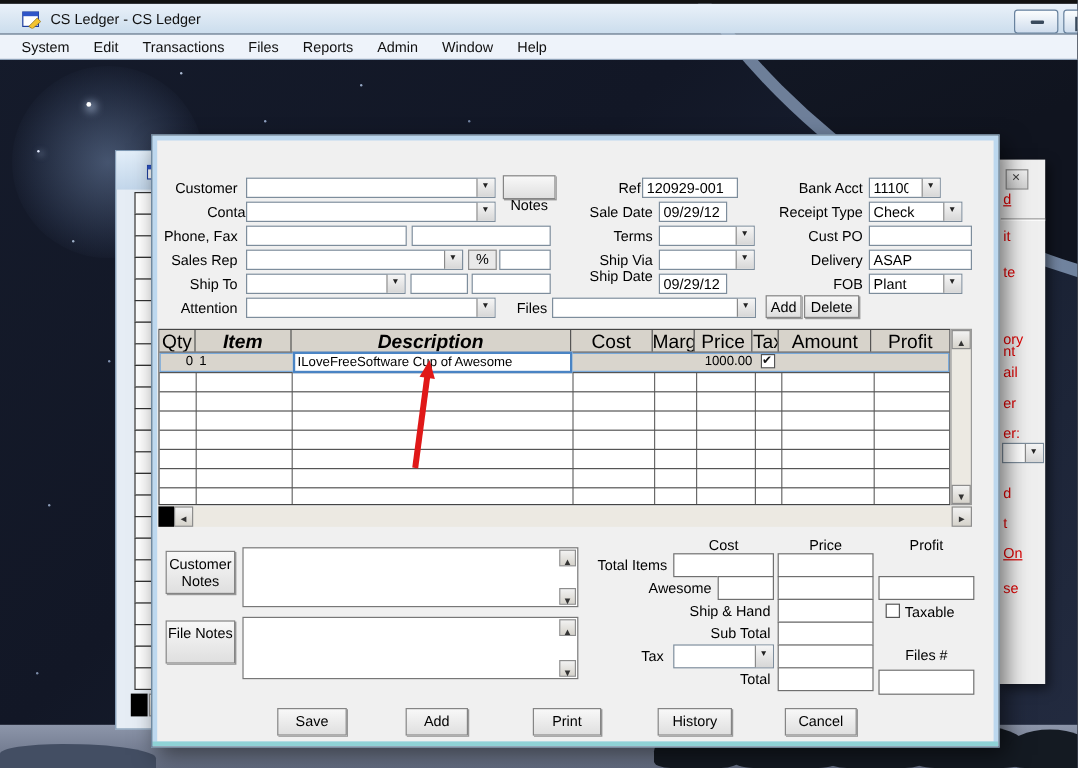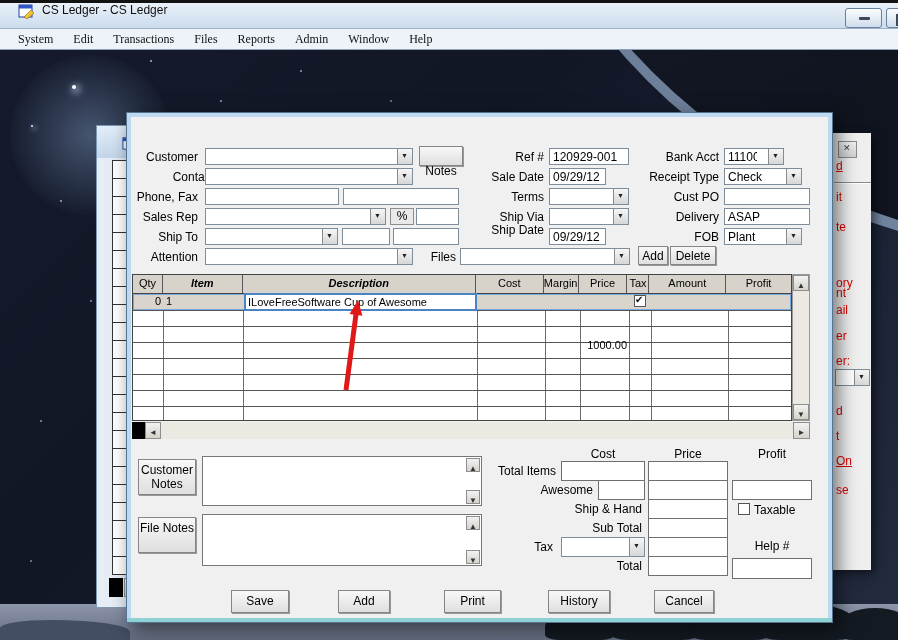--- a/index.html
+++ b/index.html
@@ -25,26 +25,26 @@
   .planet { position:absolute; left:476px; top:-953px; width:1200px; height:1200px; border-radius:50%;
     background:linear-gradient(155deg,#39486a 0%, #27334d 18%, #161d2d 45%, #10141f 70%); }
   .horizon { position:absolute; left:0; top:604px; width:898px; height:36px;
     background:linear-gradient(#8d96aa,#646d82); }
   .tree { position:absolute; background:#141a22; border-radius:50% 50% 20% 20%; }
   .ground-left { position:absolute; left:0; top:620px; width:130px; height:20px; background:#434e63; border-radius:40% 60% 0 0; }
 
   
   .main-titlebar { position:absolute; left:0; top:0; width:898px; height:29px; z-index:5;
     background:linear-gradient(#eaf1f9,#cbdded); border-top:3px solid #121212; border-bottom:1px solid #9fb2c6;
-    display:flex; }
+    display:flex; align-items:center; }
   .main-title-text { margin-left:8px; color:#111; }
   .app-icon { margin-left:18px; width:16px; height:16px; flex:0 0 auto; }
   .menubar { position:absolute; left:0; top:29px; width:898px; height:21px; z-index:5;
     background:#eef3fa; border-bottom:1px solid #8fa2b8; display:flex; align-items:center; padding-left:8px; }
-  .menu-item { padding:2px 10px; color:#101010;font-family:Liberation Serif, serif; }
+  .menu-item { padding:2px 10px; color:#101010; }
   .capbtn { position:absolute; top:5px; height:20px; border:1px solid #68829e; border-radius:3px;
     background:linear-gradient(#fbfdfe,#cfdded); }
   .capbtn.mini::after { content:""; position:absolute; left:50%; top:50%; width:11px; height:3px;
     margin:-1px 0 0 -5px; background:#3a4a5c; border-radius:1px; }
   .capbtn.maxi::after { content:""; position:absolute; left:50%; top:50%; width:9px; height:8px;
     margin:-4px 0 0 -5px; border:2px solid #3a4a5c; }
 
   
   .lb { position:absolute; text-align:right; white-space:nowrap; }
   .fld { position:absolute; background:#fff; border:1px solid #7d8d9c; padding:1px 3px; overflow:hidden; white-space:nowrap; }
@@ -92,21 +92,21 @@
   .dlgbtn { position:absolute; top:8px; height:19px; border:1px solid #68829e; border-radius:3px;
     background:linear-gradient(#fbfdfe,#cfdded); }
   .dlgbtn.mini::after { content:""; position:absolute; left:50%; top:50%; width:10px; height:3px; margin:-1px 0 0 -5px; background:#3a4a5c; border-radius:1px; }
   .dlgbtn.maxi::after { content:""; position:absolute; left:50%; top:50%; width:9px; height:8px; margin:-4px 0 0 -5px; border:2px solid #3a4a5c; }
   .dlgbtn.close { background:linear-gradient(#f2b3a4,#c23c2a); border-color:#7e2013; }
   .dlgbtn.close::after { content:"✕"; position:absolute; left:50%; top:50%; margin:-8px 0 0 -5px; color:#fff; font-weight:bold; font-size:11px; }
 
   
   .grid { position:absolute; left:5px; top:161px; width:660px; height:147px; background:#fff; border:1px solid #444; }
   .ghead { position:absolute; left:0; top:0; width:100%; height:19px; background:#d7d3cb; border-bottom:1px solid #444; display:flex; }
-  .gh { height:100%; border-right:1px solid #555; text-align:center; font-size:11px; padding-top:2px;
+  .gh { height:100%; border-right:1px solid #555; text-align:center; font-size:16px; padding-top:2px;
     overflow:hidden; white-space:nowrap; }
   .gh.em { font-weight:bold; font-style:italic; }
   .vline { position:absolute; top:19px; bottom:0; width:1px; background:#6a6a6a; }
   .hline { position:absolute; left:0; right:0; height:1px; background:#555; }
   .grow1 { position:absolute; left:0; top:19px; width:100%; height:16px; background:#d9d5cd; outline:1px solid #79a9da; outline-offset:-1px; }
   .gcell { position:absolute; top:1px; font-size:11px; white-space:nowrap; overflow:hidden; }
   .desc-edit { position:absolute; left:111px; top:-1px; width:233px; height:18px; background:#fff;
     border:2px solid #4a84c4; font-size:11px; padding:1px 2px; white-space:nowrap; overflow:hidden; }
   .vscroll { position:absolute; left:665px; top:161px; width:18px; height:147px; background:#ece9e2; border:1px solid #999; }
   .hscroll { position:absolute; left:5px; top:309px; width:678px; height:17px; background:#ece9e2; }
@@ -269,21 +269,21 @@
       </div>
     <span class="lb" style="left:293px;top:137px;width:36px;">Files</span>
     <div class="cmb" style="left:333px;top:135px;width:170px;height:17px;">
         <span class="val"></span>
         <span class="drop"></span>
       </div>
     <div class="btn" style="left:511px;top:133px;width:30px;height:19px;padding-top:2px;">Add</div>
     <div class="btn" style="left:543px;top:133px;width:46px;height:19px;padding-top:2px;">Delete</div>
 
     <span class="lb" style="left:337px;top:37px;width:80px;">Ref #</span>
-    <div class="fld" style="left:422px;top:35px;width:80px;height:17px;">120929-001</div>
+    <div class="fld" style="left:408px;top:35px;width:80px;height:17px;">120929-001</div>
     <span class="lb" style="left:337px;top:57px;width:80px;">Sale Date</span>
     <div class="fld" style="left:422px;top:55px;width:57px;height:17px;">09/29/12</div>
     <span class="lb" style="left:337px;top:77px;width:80px;">Terms</span>
     <div class="cmb" style="left:422px;top:75px;width:80px;height:17px;">
         <span class="val"></span>
         <span class="drop"></span>
       </div>
     <span class="lb" style="left:337px;top:97px;width:80px;">Ship Via</span>
     <div class="cmb" style="left:422px;top:95px;width:80px;height:17px;">
         <span class="val"></span>
@@ -336,21 +336,21 @@
       <div class="hline" style="top:51px;"></div>
       <div class="hline" style="top:67px;"></div>
       <div class="hline" style="top:83px;"></div>
       <div class="hline" style="top:99px;"></div>
       <div class="hline" style="top:115px;"></div>
       <div class="hline" style="top:131px;"></div>
       <div class="grow1">
         <div class="gcell" style="left:0;width:28px;text-align:right;">0</div>
         <div class="gcell" style="left:33px;width:74px;">1</div>
         <div class="desc-edit">ILoveFreeSoftware Cup of Awesome</div>
-        <div class="gcell" style="left:447px;width:47px;text-align:right;margin-top:44px;">1000.00</div>
+        <div class="gcell" style="left:447px;width:47px;text-align:right;">1000.00</div>
         <div class="cb checked" style="left:501px;top:1px;"></div>
       </div>
     </div>
     <div class="vscroll">
       <div class="sbbtn up" style="left:0;top:0;width:16px;height:16px;"></div>
       <div class="sbbtn down" style="left:0;bottom:0;width:16px;height:16px;"></div>
     </div>
     <div class="hscroll">
       <div class="hs-black"></div>
       <div class="sbbtn left" style="left:13px;top:0;width:16px;height:17px;"></div>
@@ -388,21 +388,21 @@
 
     <span class="lb" style="left:395px;top:408px;width:120px;">Sub Total</span>
     <div class="tfld" style="left:521px;top:405px;width:80px;height:20px;"></div>
 
     <span class="lb" style="left:326px;top:427px;width:100px;">Tax</span>
     <div class="cmb" style="left:434px;top:424px;width:84px;height:20px;">
         <span class="val"></span>
         <span class="drop"></span>
       </div>
     <div class="tfld" style="left:521px;top:424px;width:80px;height:20px;"></div>
-    <span class="tot-hdr" style="left:605px;top:426px;width:80px;">Help #</span>
+    <span class="tot-hdr" style="left:605px;top:426px;width:80px;">Files #</span>
 
     <span class="lb" style="left:395px;top:446px;width:120px;">Total</span>
     <div class="tfld" style="left:521px;top:443px;width:80px;height:20px;"></div>
     <div class="tfld" style="left:605px;top:445px;width:80px;height:21px;"></div>
 
     <div class="btn bottom-btn" style="left:104px;top:477px;width:58px;">Save</div>
     <div class="btn bottom-btn" style="left:211px;top:477px;width:52px;">Add</div>
     <div class="btn bottom-btn" style="left:317px;top:477px;width:57px;">Print</div>
     <div class="btn bottom-btn" style="left:421px;top:477px;width:62px;">History</div>
     <div class="btn bottom-btn" style="left:527px;top:477px;width:60px;">Cancel</div>

